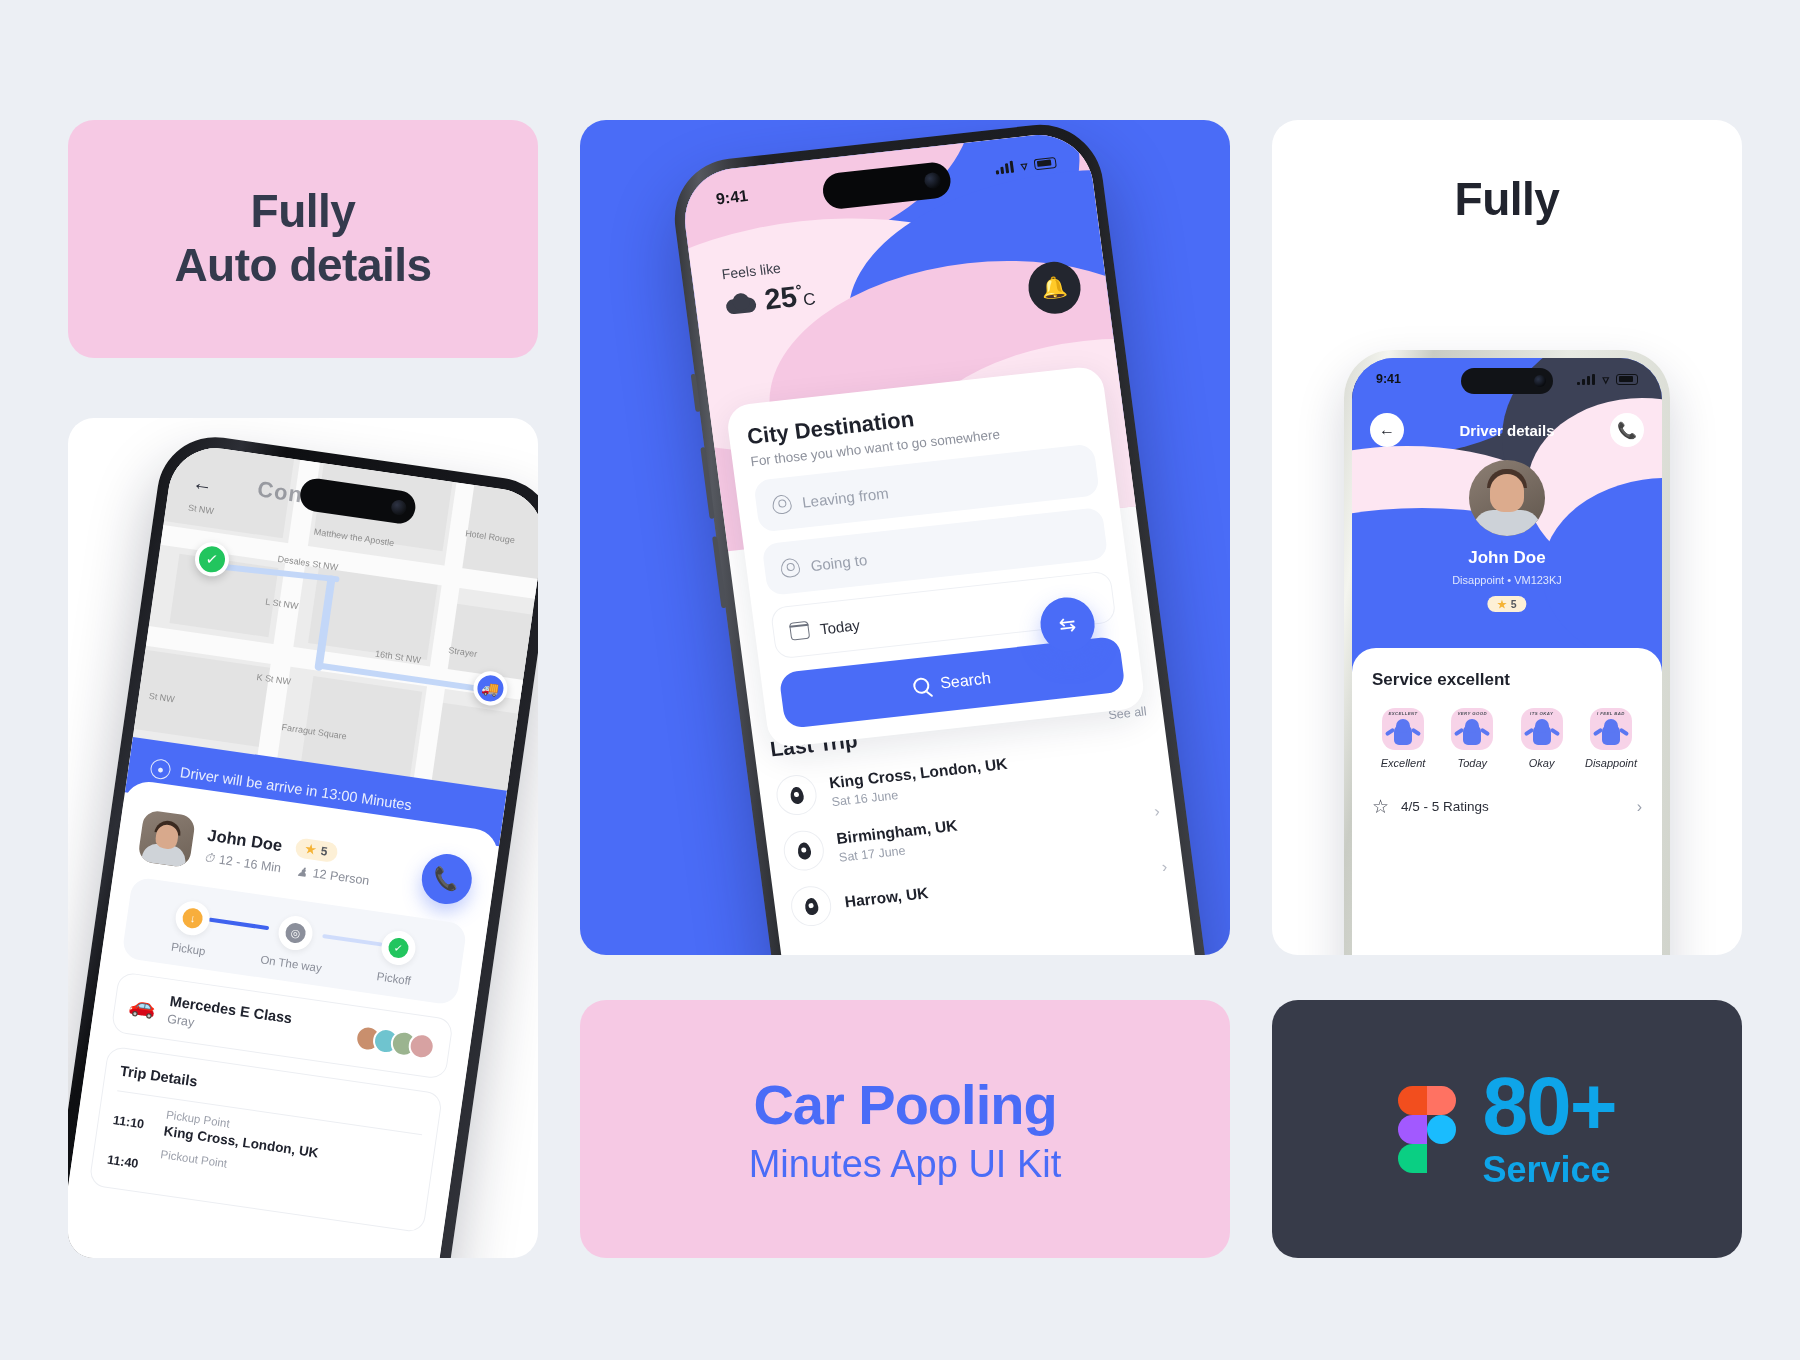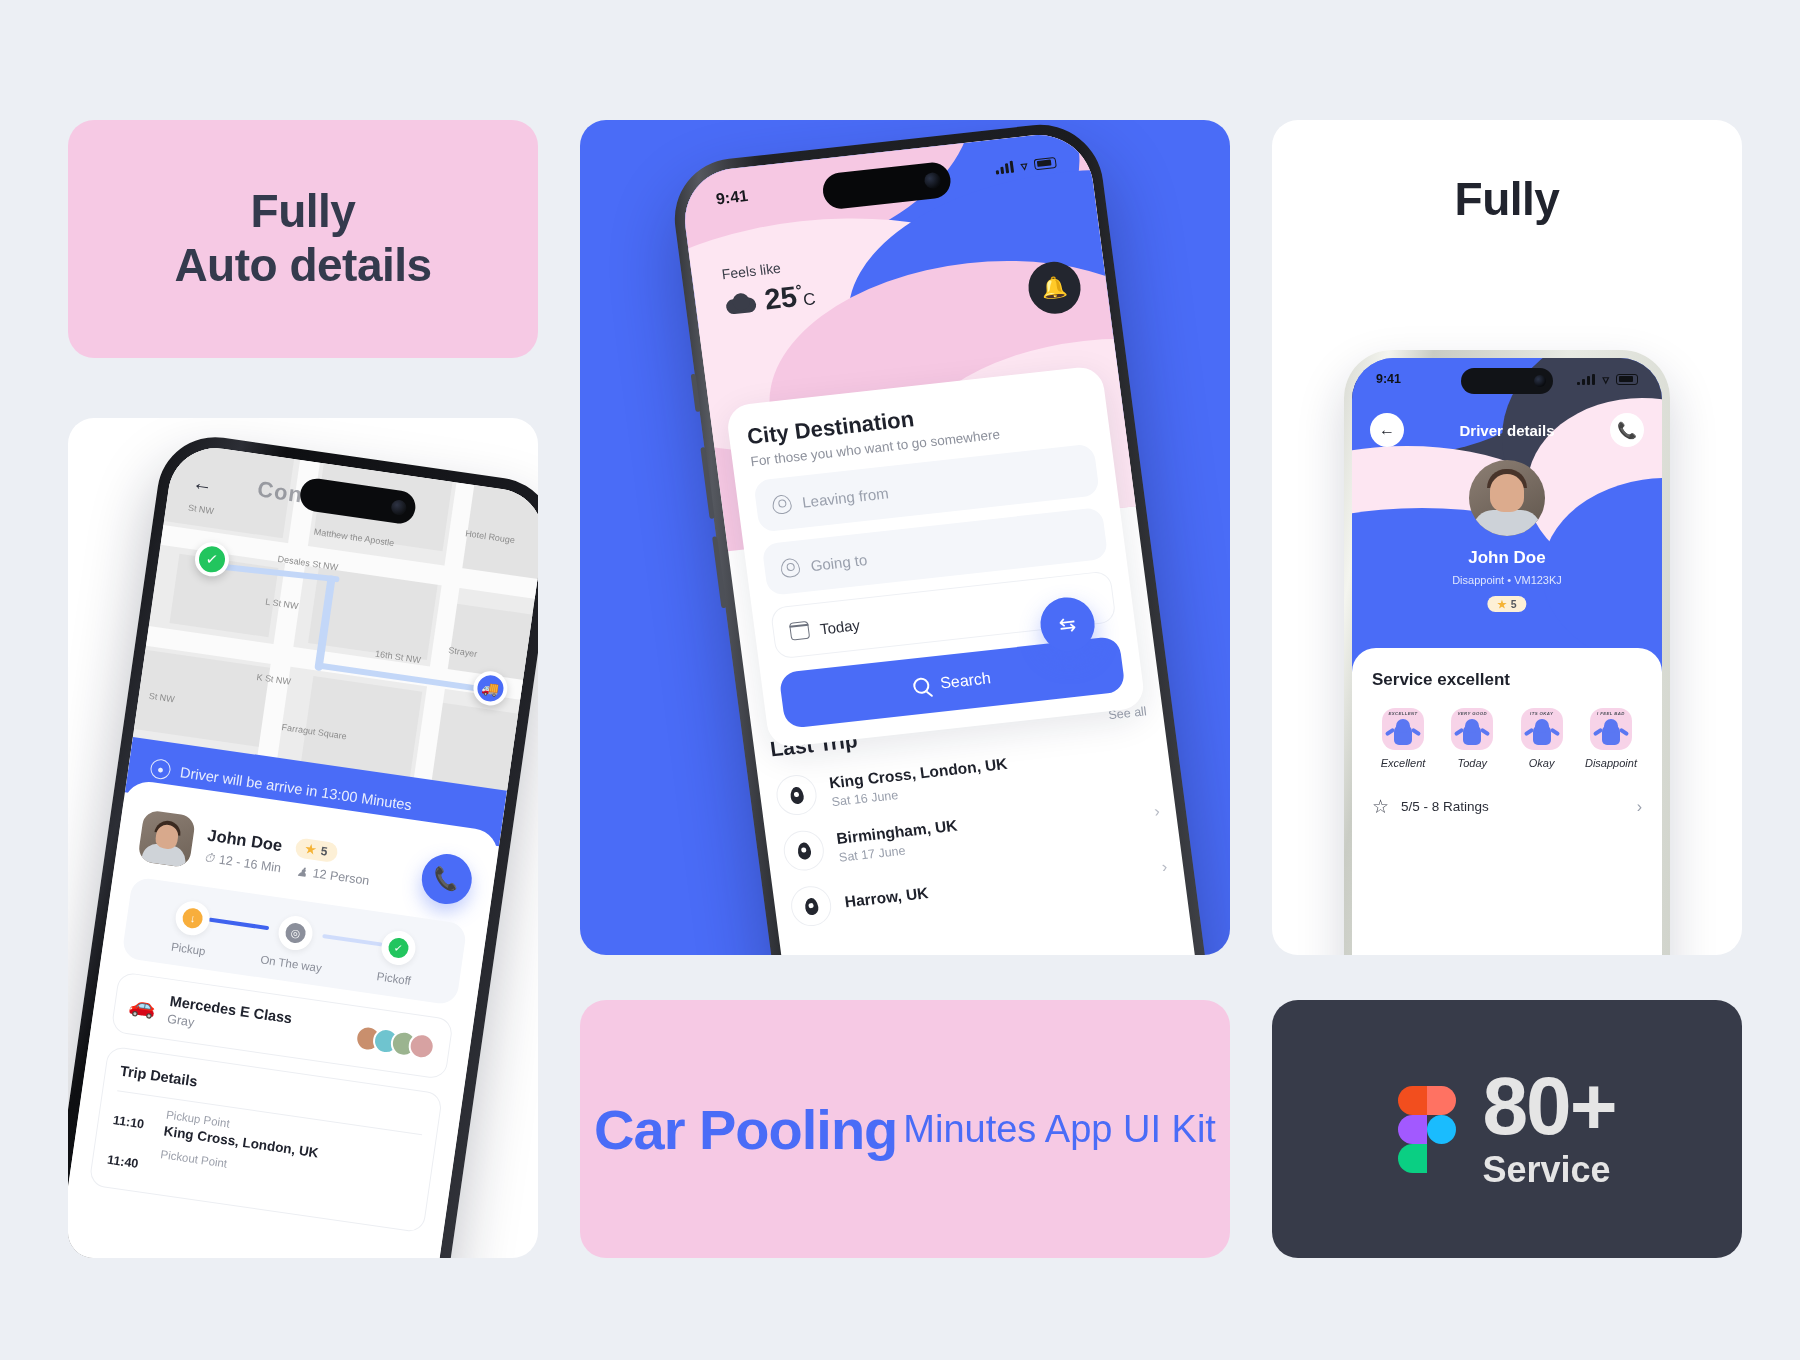--- a/index.html
+++ b/index.html
@@ -373,39 +373,39 @@
   .emoji-lbl{ margin-top:7px; font-size:11px; color:#2b2e38;}
 
   .rating-row{ display:flex; align-items:center; gap:12px; margin-top:26px;}
   .star-o{ font-size:19px; color:#3b3f4c;}
   .rating-t{ font-size:13.5px; color:#2b2e38;}
   .rating-chev{ margin-left:auto; color:#9aa0ad; font-size:16px;}
 
   
   #card-carpool{
     left:580px; top:1000px; width:650px; height:258px;
-    background:#f6c9e4; display:flex; flex-direction:row;
+    background:#f6c9e4; display:flex; flex-direction:column;
     align-items:center; justify-content:center; gap:6px;
   }
   #card-carpool .t1{ font-size:56px; font-weight:bold; color:#4a6cf7; letter-spacing:-1px;}
   #card-carpool .t2{ font-size:38px; color:#4a6cf7; }
 
   
   #card-screens{
     left:1272px; top:1000px; width:470px; height:258px;
     background:#373b49; display:flex; align-items:center; justify-content:center; gap:26px;
   }
   .figma{ width:58px; height:86px; position:relative; flex:none;}
   .figma i{ position:absolute; display:block; width:29px;height:29px;}
   .fg-tl{ left:0; top:0; background:#f24e1e; border-radius:15px 0 0 15px;}
   .fg-tr{ left:29px; top:0; background:#ff7262; border-radius:0 15px 15px 0;}
   .fg-ml{ left:0; top:29px; background:#a259ff; border-radius:15px 0 0 15px;}
   .fg-mr{ left:29px; top:29px; background:#1abcfe; border-radius:50%;}
   .fg-bl{ left:0; top:58px; background:#0acf83; border-radius:15px 0 0 15px;}
-  .screens-txt{ color:#e5e5e5; }
+  .screens-txt{ color:#0ea5e9; }
   .screens-txt .n{ font-size:82px; font-weight:bold; line-height:.95; letter-spacing:-2px;}
   .screens-txt .w{ font-size:36px; font-weight:bold; margin-top:4px;}
 </style>
 </head>
 <body>
 
 <div class="stage">
 
   <div class="card" id="card-autolayout">
     <div class="hl">
@@ -769,21 +769,21 @@
                     <div class="arm a-r"></div>
                   <div class="fig"></div>
                     <div class="fhead"></div>
                 </div>
                 <div class="emoji-lbl">Disappoint</div>
               </div>
             </div>
 
             <div class="rating-row">
               <span class="star-o">☆</span>
-              <span class="rating-t">5/5 - 8 Ratings</span>
+              <span class="rating-t">4/5 - 5 Ratings</span>
               <span class="rating-chev">›</span>
             </div>
           </div>
 
         </div>
       </div>
     </div>
   </div>
 
   <div class="card" id="card-carpool">

